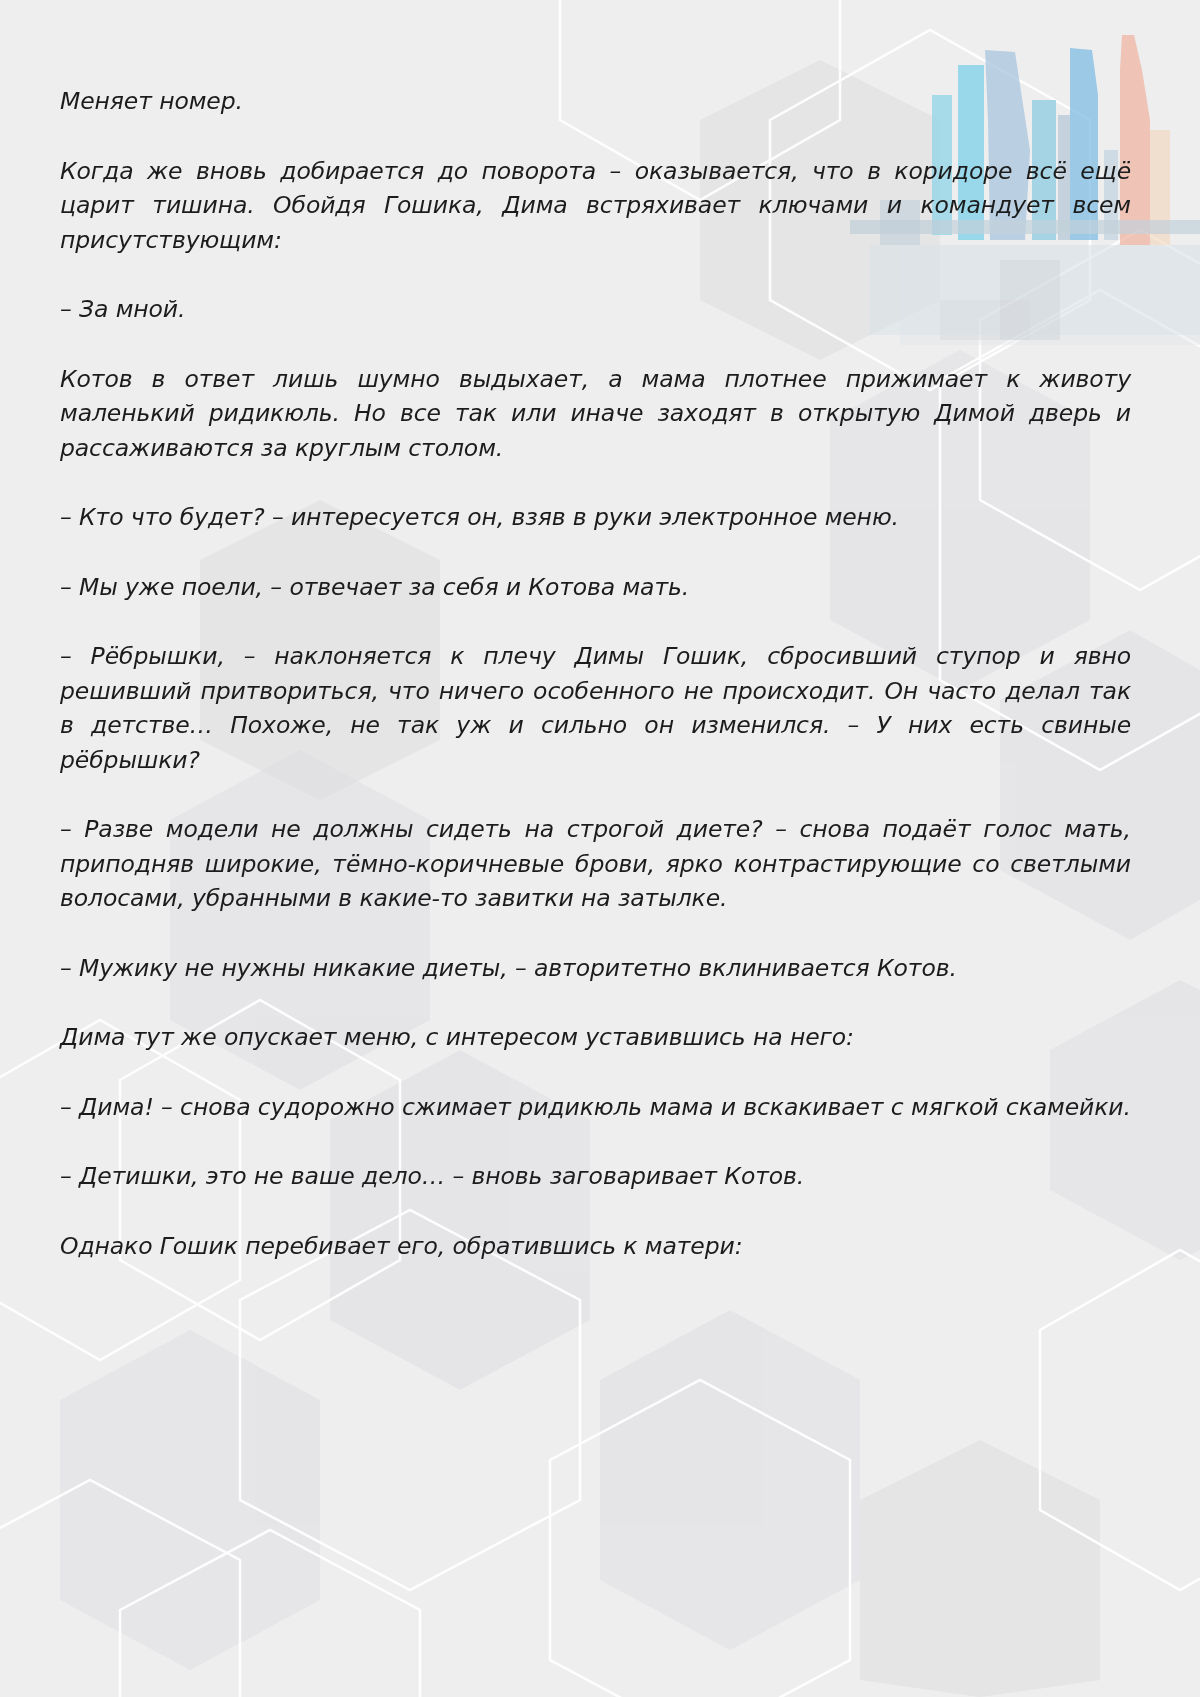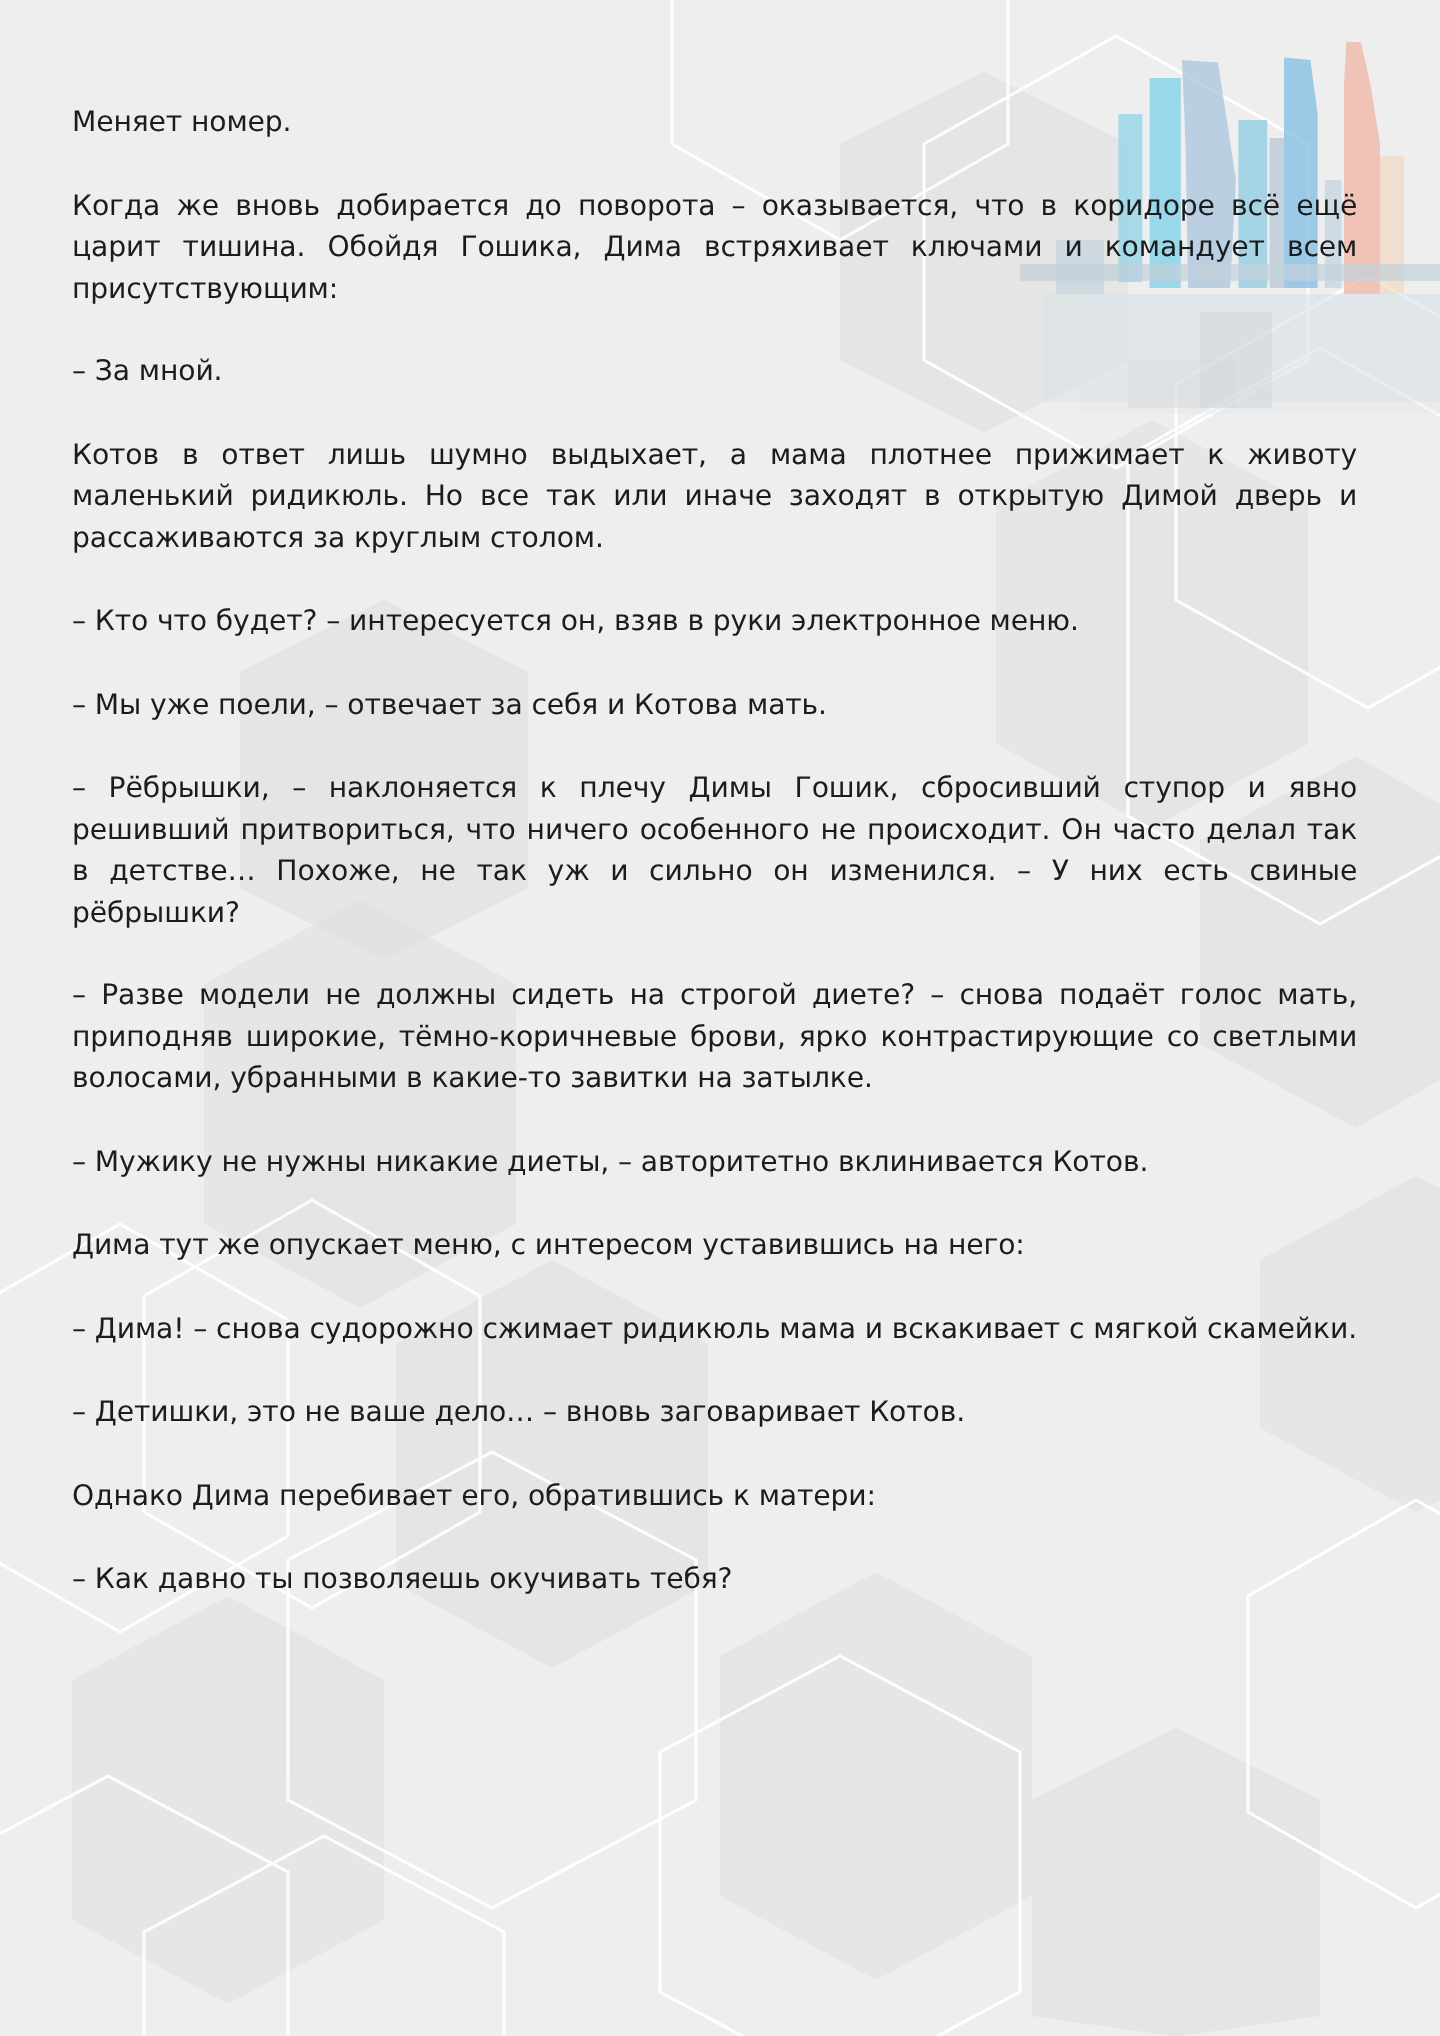--- a/index.html
+++ b/index.html
@@ -26,20 +26,21 @@
       width: 1071px;
       z-index: 2;
       color: #1c1c1c;
       font-size: 23.5px;
       line-height: 34.5px;
     }
     .para {
       margin: 0 0 35px 0;
       text-align: justify;
       letter-spacing: -0.1px;
+      font-style: italic;
     }
     .para.nojust {
       text-align: left;
     }
   </style>
 </head>
 <body>
 
 <div class="bg">
   <svg width="1200" height="1697" viewBox="0 0 1200 1697" xmlns="http://www.w3.org/2000/svg">
@@ -99,15 +100,14 @@
   <p class="para nojust">– За мной.</p>
   <p class="para">Котов в ответ лишь шумно выдыхает, а мама плотнее прижимает к животу маленький ридикюль. Но все так или иначе заходят в открытую Димой дверь и рассаживаются за круглым столом.</p>
   <p class="para nojust">– Кто что будет? – интересуется он, взяв в руки электронное меню.</p>
   <p class="para nojust">– Мы уже поели, – отвечает за себя и Котова мать.</p>
   <p class="para">– Рёбрышки, – наклоняется к плечу Димы Гошик, сбросивший ступор и явно решивший притвориться, что ничего особенного не происходит. Он часто делал так в детстве… Похоже, не так уж и сильно он изменился. – У них есть свиные рёбрышки?</p>
   <p class="para">– Разве модели не должны сидеть на строгой диете? – снова подаёт голос мать, приподняв широкие, тёмно-коричневые брови, ярко контрастирующие со светлыми волосами, убранными в какие-то завитки на затылке.</p>
   <p class="para nojust">– Мужику не нужны никакие диеты, – авторитетно вклинивается Котов.</p>
   <p class="para nojust">Дима тут же опускает меню, с интересом уставившись на него:</p>
   <p class="para nojust">– Дима! – снова судорожно сжимает ридикюль мама и вскакивает с мягкой скамейки.</p>
   <p class="para nojust">– Детишки, это не ваше дело… – вновь заговаривает Котов.</p>
-  <p class="para nojust">Однако Дима перебивает его, обратившись к матери:</p>
-  <p class="para nojust">– Как давно ты позволяешь окучивать тебя?</p>
+  <p class="para nojust">Однако Гошик перебивает его, обратившись к матери:</p>
 </main>
 
 </body></html>

